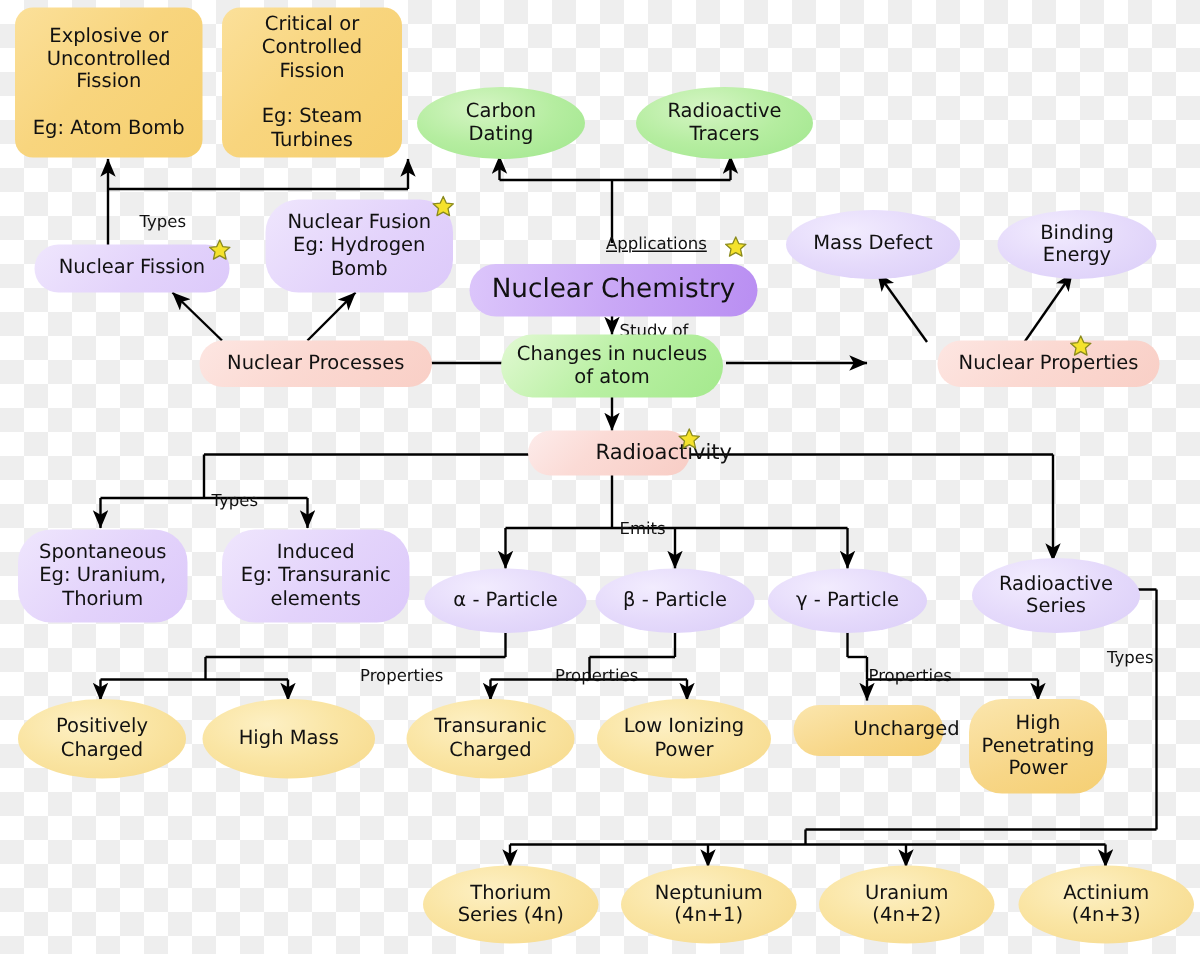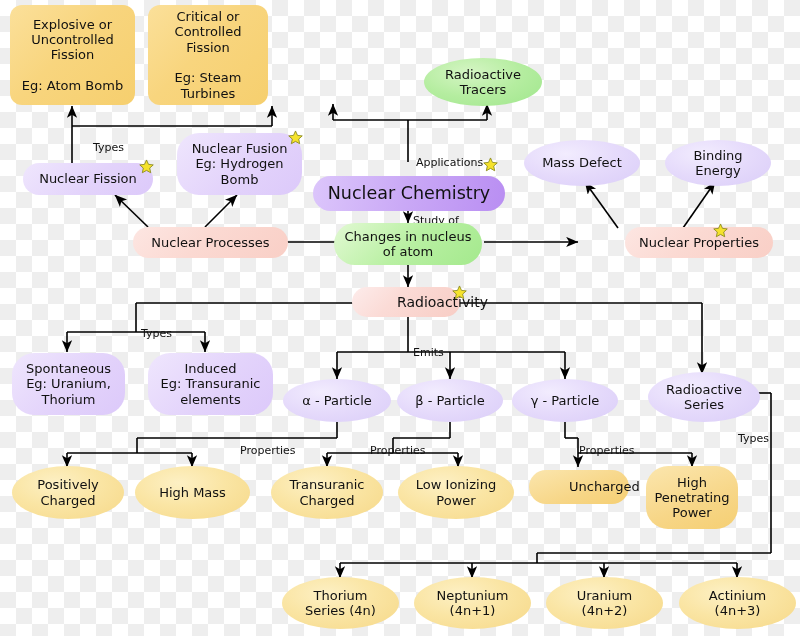--- a/index.html
+++ b/index.html
@@ -144,21 +144,21 @@
       <path d="M537,553 L537,563"></path>
       <path d="M340,563 L737,563"></path>
       <path d="M340,563 L340,578" marker-end="url(#ar)"></path>
       <path d="M472,563 L472,578" marker-end="url(#ar)"></path>
       <path d="M604,563 L604,578" marker-end="url(#ar)"></path>
       <path d="M737,563 L737,578" marker-end="url(#ar)"></path>
     </g>
   </svg>
 
   <div class="edge-label" style="left:93px;top:121px;">Types</div>
-  <div class="edge-label" style="left:416px;top:136px;">Applications</div>
+  <div class="edge-label" style="left:404px;top:136px;text-decoration:underline;">Applications</div>
   <div class="edge-label" style="left:413px;top:194px;">Study of</div>
   <div class="edge-label" style="left:141px;top:307px;">Types</div>
   <div class="edge-label" style="left:413px;top:326px;">Emits</div>
   <div class="edge-label" style="left:240px;top:424px;">Properties</div>
   <div class="edge-label" style="left:370px;top:424px;">Properties</div>
   <div class="edge-label" style="left:579px;top:424px;">Properties</div>
   <div class="edge-label" style="left:738px;top:412px;">Types</div>
 
   <div class="node rrect-lg yel-box fs13" style="left:10px;top:5px;width:125px;height:100px;">
     <span class="txt">
@@ -172,20 +172,26 @@
   <div class="node rrect-lg yel-box fs13" style="left:148px;top:5px;width:120px;height:100px;">
     <span class="txt">
       <span>Critical or</span><br>
       <span>Controlled</span><br>
       <span>Fission</span><br><br>
       <span>Eg: Steam</span><br>
       <span>Turbines</span>
     </span>
   </div>
 
+  <div class="node ellipse grn-ell fs13" style="left:278px;top:58px;width:112px;height:48px;">
+    <span class="txt">
+      <span>Carbon</span><br>
+      <span>Dating</span>
+    </span>
+  </div>
 
   <div class="node ellipse grn-ell fs13" style="left:424px;top:58px;width:118px;height:48px;">
     <span class="txt">
       <span>Radioactive</span><br>
       <span>Tracers</span>
     </span>
   </div>
 
   <div class="node rrect pur-box fs13" style="left:23px;top:163px;width:130px;height:32px;">
     <span class="txt">Nuclear Fission</span>

